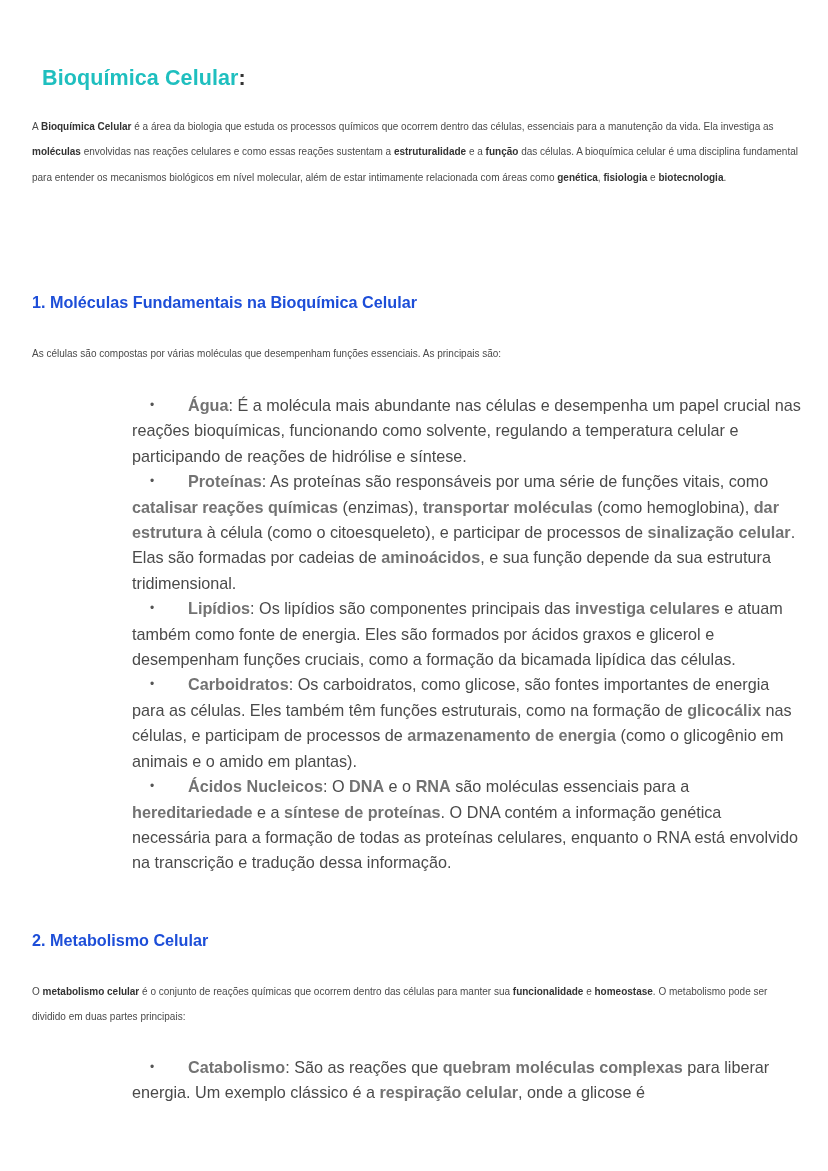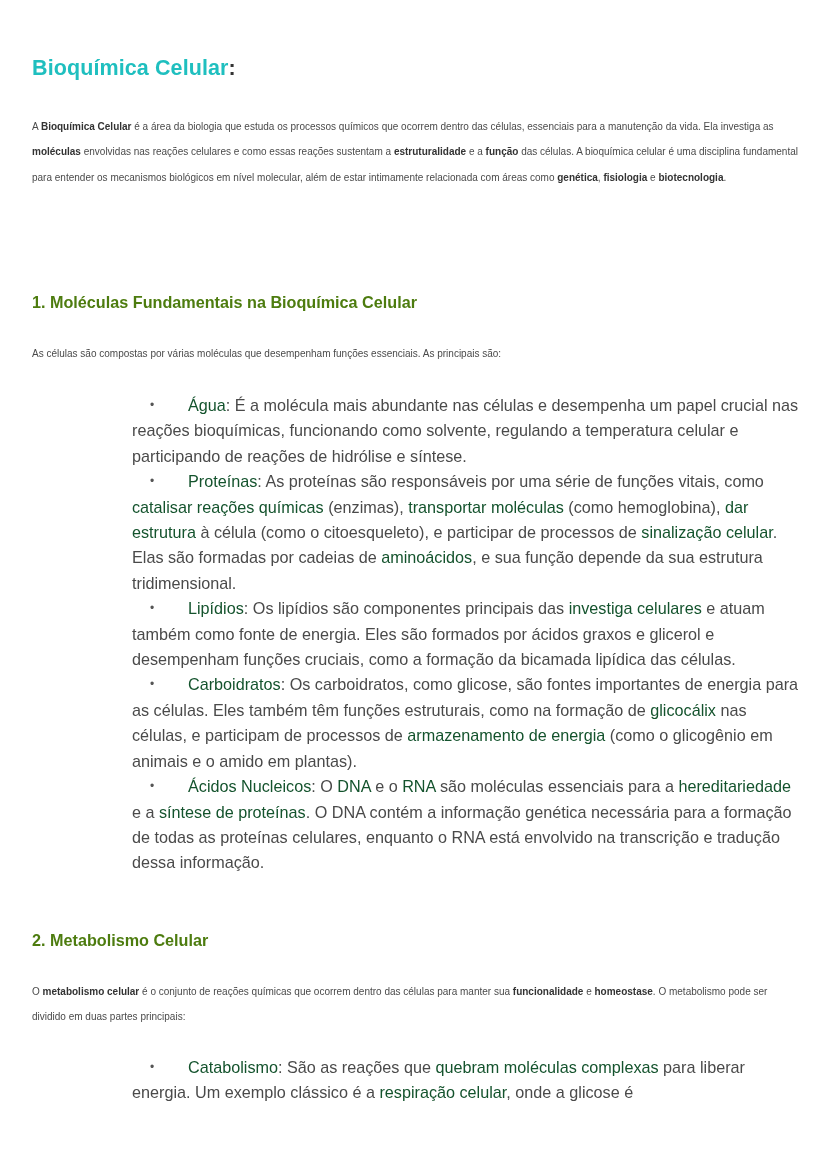--- a/index.html
+++ b/index.html
@@ -15,21 +15,21 @@
     color: #4a4a4a;
   }
   .page {
     position: relative;
     padding: 0 24px 0 32px;
   }
   .title {
     position: absolute;
     left: 32px;
     top: 56px;
-    margin: 0;
+    margin: 10px;
     font-size: 21.5px;
     font-weight: bold;
     color: #1fbfbf;
     letter-spacing: 0.1px;
   }
   .title .colon { color: #333333; }
   .para {
     position: absolute;
     left: 32px;
     width: 770px;
@@ -39,21 +39,21 @@
     color: #4a4a4a;
   }
   .para b { color: #333333; font-weight: bold; }
   .heading {
     position: absolute;
     left: 32px;
     margin: 0;
     font-size: 16.2px;
     line-height: 25px;
     font-weight: bold;
-    color: #4d7c0f;
+    color: #1d4ed8;
   }
   .list {
     position: absolute;
     left: 132px;
     width: 670px;
     margin: 0;
     padding: 0;
     list-style: none;
     font-size: 16.2px;
     line-height: 25.4px;
@@ -66,21 +66,21 @@
     position: relative;
   }
   .list li .bullet {
     position: absolute;
     left: 18px;
     top: 0;
     text-indent: 0;
     font-size: 12px;
     color: #555555;
   }
-  .list b { color: #14532d; font-weight: normal; }
+  .list b { color: #737373; font-weight: bold; }
 </style>
 </head>
 <body>
 
 <div class="page">
 
   <h1 class="title"><span>Bioquímica Celular</span><span class="colon">:</span></h1>
 
   <p class="para" style="top:114px;"><span>A </span><b>Bioquímica Celular</b><span> é a área da biologia que estuda os processos químicos que ocorrem dentro das células, essenciais para a manutenção da vida. Ela investiga as </span><b>moléculas</b><span> envolvidas nas reações celulares e como essas reações sustentam a </span><b>estruturalidade</b><span> e a </span><b>função</b><span> das células. A bioquímica celular é uma disciplina fundamental para entender os mecanismos biológicos em nível molecular, além de estar intimamente relacionada com áreas como </span><b>genética</b><span>, </span><b>fisiologia</b><span> e </span><b>biotecnologia</b><span>.</span></p>
 

